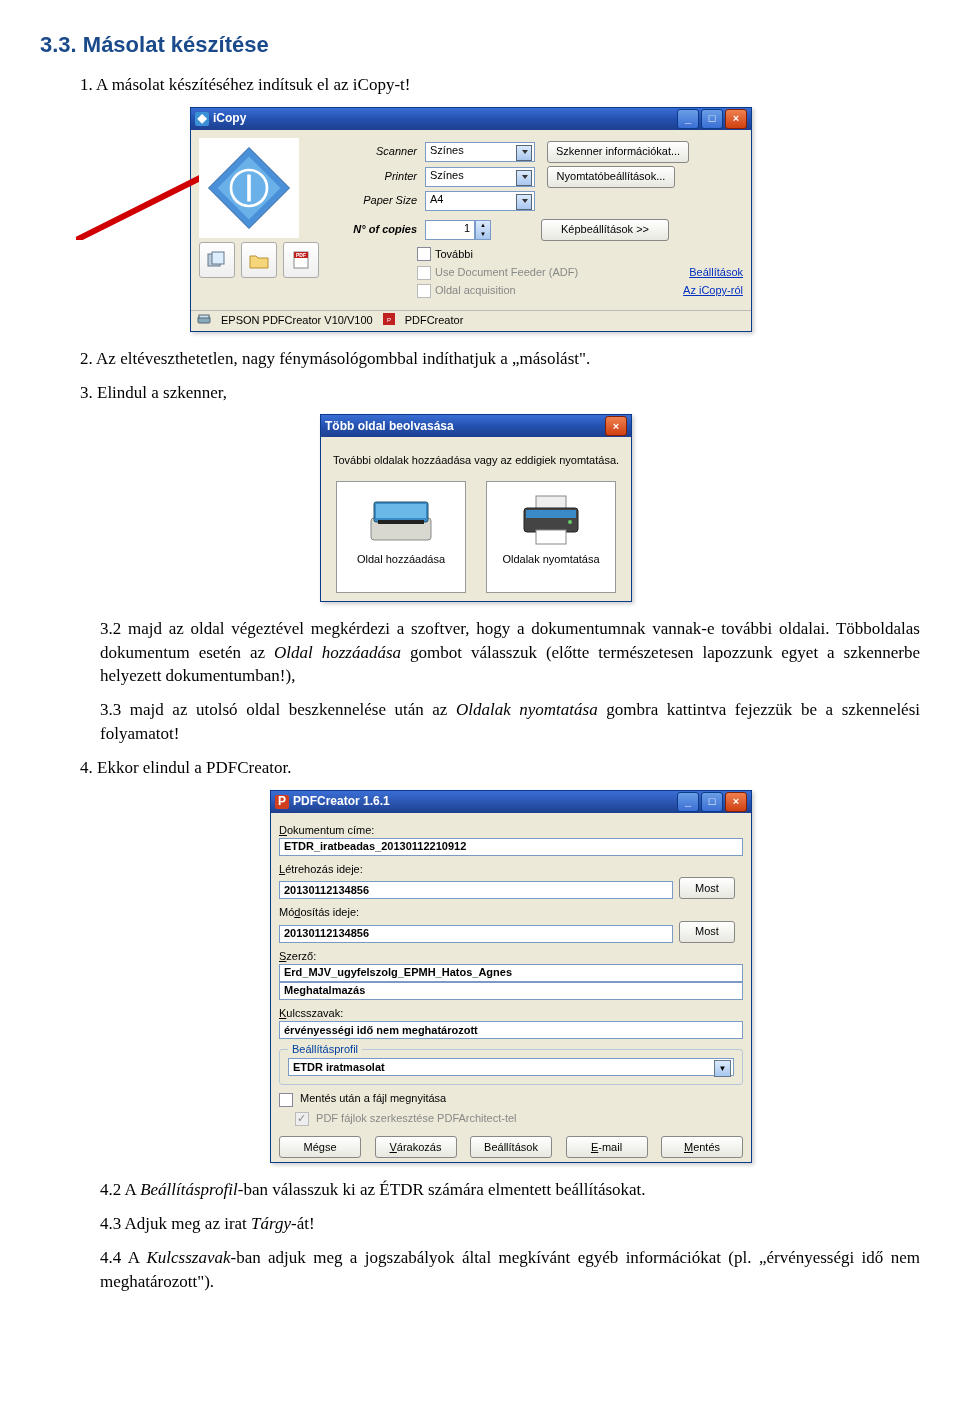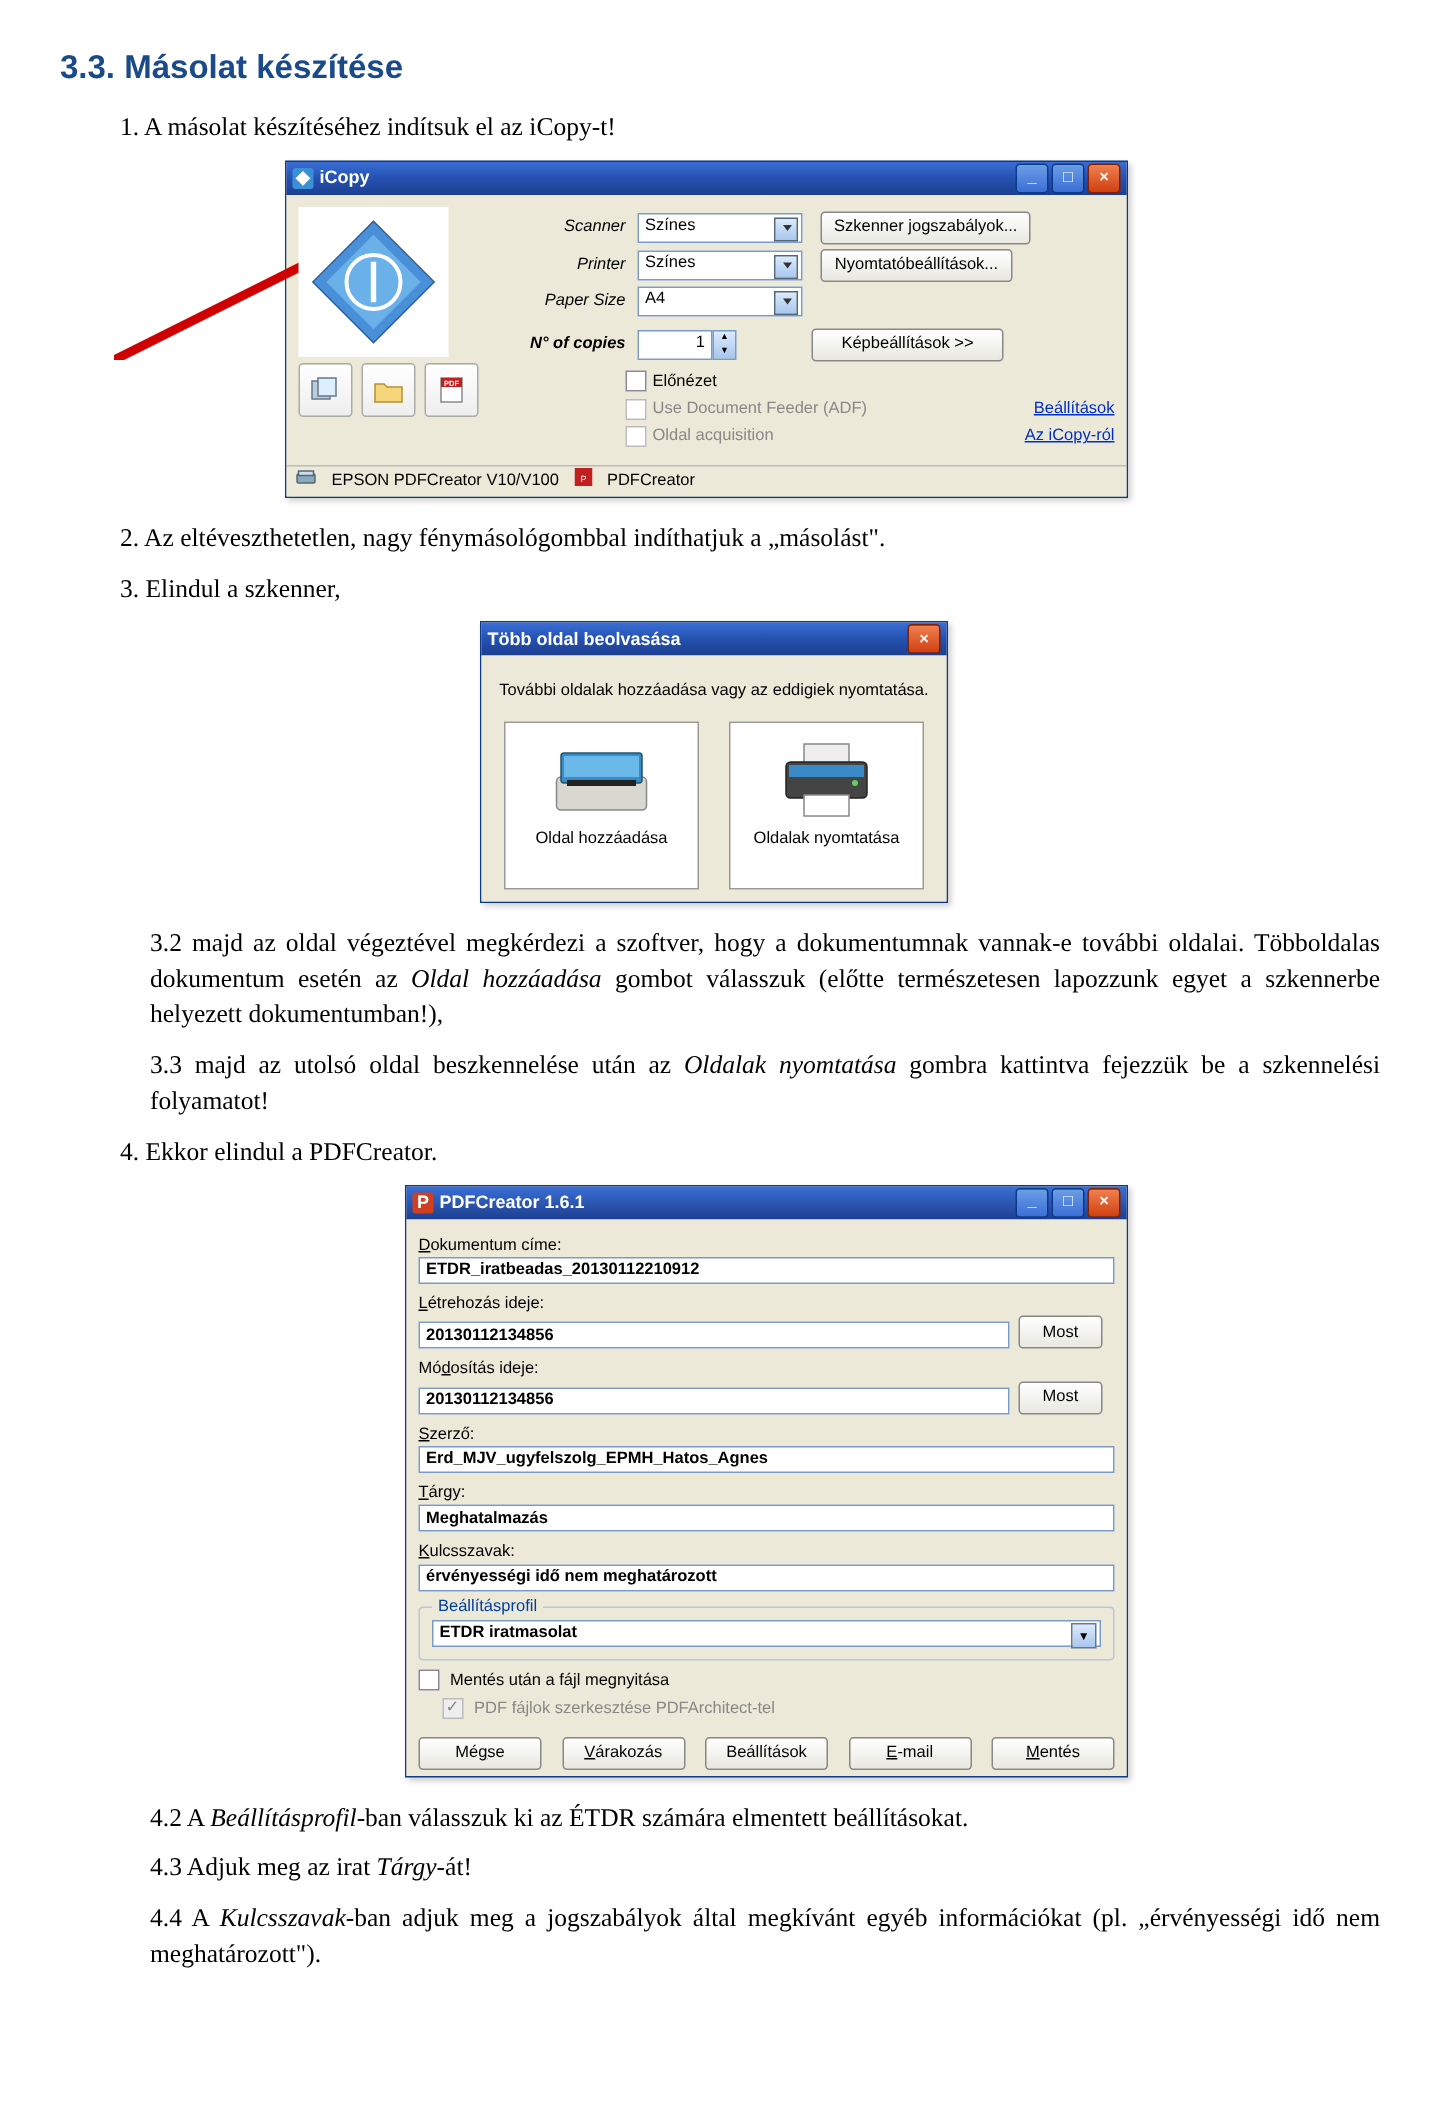--- a/index.html
+++ b/index.html
@@ -253,21 +253,21 @@
           </span>
       </div>
     </div>
     <div style="flex:1">
       <div class="row">
         <span class="label">Scanner</span>
         <span class="select">
             <span>Színes</span>
             <span class="arrow"></span>
           </span>
-        <span class="btn">Szkenner jogszabályok...</span>
+        <span class="btn">Szkenner információkat...</span>
       </div>
       <div class="row">
         <span class="label">Printer</span>
         <span class="select">
             <span>Színes</span>
             <span class="arrow"></span>
           </span>
         <span class="btn">Nyomtatóbeállítások...</span>
       </div>
       <div class="row">
@@ -284,21 +284,21 @@
           </span>
         <span style="width:14px;height:18px;border:1px solid #7a9ac8;background:linear-gradient(#dbeafd,#a8c6ee);display:inline-flex;flex-direction:column">
           <span style="flex:1;display:flex;align-items:center;justify-content:center;font-size:6px">▲</span>
           <span style="flex:1;display:flex;align-items:center;justify-content:center;font-size:6px">▼</span>
         </span>
         <span class="btn" style="margin-left:50px">Képbeállítások &gt;&gt;</span>
       </div>
       <div class="row" style="margin-top:6px">
         <span style="width:90px"></span>
         <span class="check"></span>
-        <span>Előnézet</span>
+        <span>További</span>
       </div>
       <div class="row">
         <span style="width:90px"></span>
         <span class="check" style="border-color:#bbb"></span>
         <span class="grey">Use Document Feeder (ADF)</span>
         <span style="flex:1"></span>
         <span class="link">Beállítások</span>
       </div>
       <div class="row">
         <span style="width:90px"></span>
@@ -400,21 +400,20 @@
           <span>20130112134856</span>
         </div>
       <div class="btn">Most</div>
     </div>
 
     <div class="fld-label"><span class="u">S</span>zerző:</div>
     <div class="txt">
         <span>Erd_MJV_ugyfelszolg_EPMH_Hatos_Agnes</span>
       </div>
 
-    <div class="fld-label"><span class="u">T</span>árgy:</div>
     <div class="txt">
         <span>Meghatalmazás</span>
       </div>
 
     <div class="fld-label"><span class="u">K</span>ulcsszavak:</div>
     <div class="txt">
         <span>érvényességi idő nem meghatározott</span>
       </div>
 
     <div class="group">

